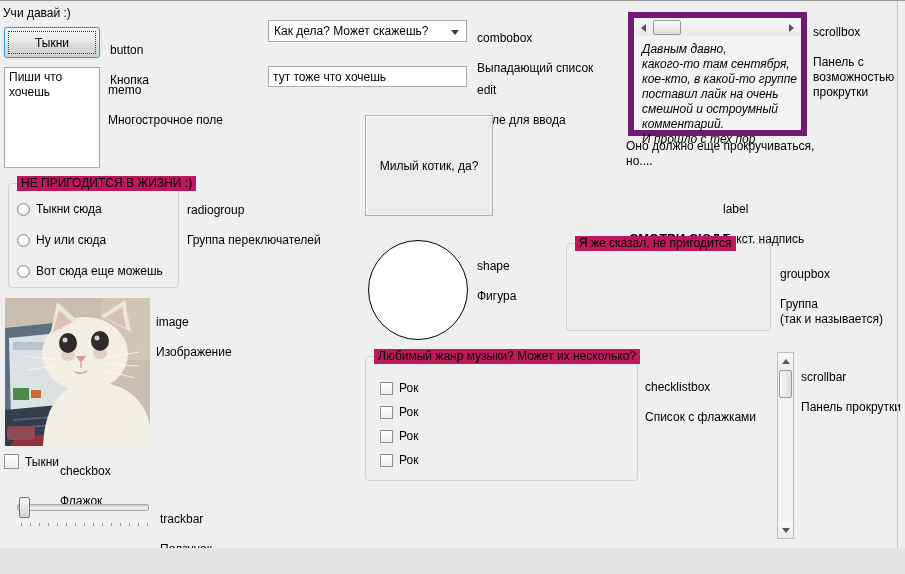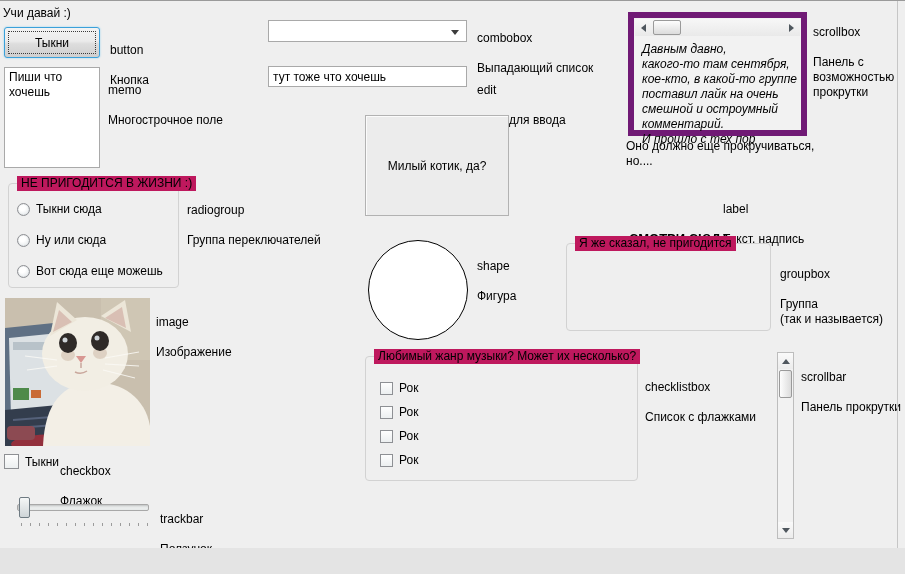--- a/index.html
+++ b/index.html
@@ -117,20 +117,21 @@
     <div>Кнопка</div>
   </div>
 
   <textarea class="textbox memo" style="left: 4px; top: 66px; width: 96px; height: 101px;">Пиши что хочешь</textarea>
   <div class="abs annot" style="left:108px; top:67px;">
     <div>memo</div>
     <div>Многострочное поле</div>
   </div>
 
   <div class="textbox combo" style="left:268px; top:19px; width:199px; height:22px;">
+    <span>Как дела? Может скажешь?</span>
     <span class="combo-arrow"></span>
   </div>
   <div class="abs annot" style="left:477px; top:15px;">
     <div>combobox</div>
     <div>Выпадающий список</div>
   </div>
 
   <input class="textbox edit" style="left: 268px; top: 65px; width: 199px; height: 21px;" value="тут тоже что хочешь">
   <div class="abs annot" style="left:477px; top:67px;">
     <div>edit</div>
@@ -177,21 +178,21 @@
     <div class="radio-row" style="left:8px; top:80px;">
       <span class="radio"></span>
       <span>Вот сюда еще можешь</span>
     </div>
   </div>
   <div class="abs annot" style="left:187px; top:187px;">
     <div>radiogroup</div>
     <div>Группа переключателей</div>
   </div>
 
-  <div class="abs panel" style="left:365px; top:114px; width:144px; height:101px;">
+  <div class="abs panel" style="left:365px; top:114px; width:128px; height:101px;">
     <span>Милый котик, да?</span>
   </div>
 
   <div class="abs biglabel" style="left:629px; top:187px;">СМОТРИ СЮДА</div>
   <div class="abs annot" style="left:723px; top:186px;">
     <div>label</div>
     <div>Текст. надпись</div>
   </div>
 
   <div class="abs shape-circle" style="left:368px; top:239px;"></div>

